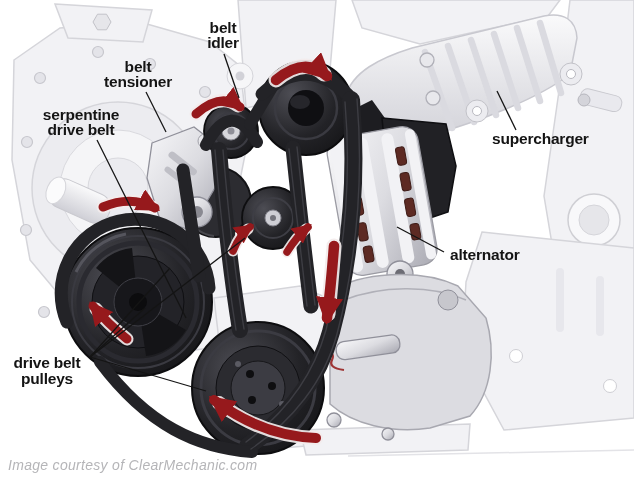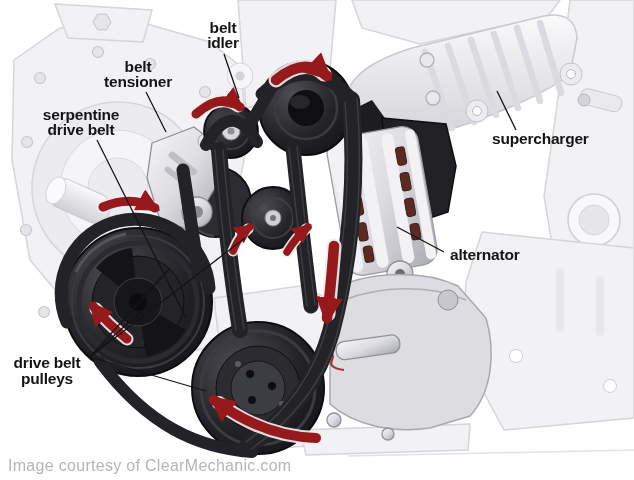--- a/index.html
+++ b/index.html
@@ -6,21 +6,21 @@
   body{background:var(--background,#ffffff);width:634px;height:480px;overflow:hidden;}
   .stage{position:relative;width:512px;height:480px;background:var(--background,#ffffff);}
   svg{display:block;}
   .lbl{font-family:"Liberation Sans",sans-serif;font-weight:bold;font-size:15.5px;
        fill:var(--label-text,#141414);letter-spacing:-0.2px;}
   .leader{stroke:var(--label-text,#222225);stroke-width:1.3;fill:none;}
   .arrow-main{stroke:var(--arrow-red,#96191c);fill:none;stroke-linecap:round;}
   .arrow-under{stroke:#f3ecec;fill:none;stroke-linecap:round;opacity:.92;}
   .vent{fill:var(--vent-maroon,#5d2a23);stroke:#3f1c17;stroke-width:1;}
   .caption{position:absolute;left:8px;top:457px;font-family:"Liberation Sans",sans-serif;
-           font-size:16px;letter-spacing:.3px;color:var(--caption-text,#b5b5b8);}
+           font-size:14px;letter-spacing:.3px;color:var(--caption-text,#b5b5b8);font-style:italic;}
   .bgshape{fill:#f2f2f5;stroke:#d5d5da;stroke-width:1.5;}
   .chrome{fill:url(#gChrome);stroke:#90909a;stroke-width:1.3;}
 </style>
 </head>
 <body>
 
 <div class="stage">
 <svg width="634" height="480" viewBox="0 0 634 480">
   <defs>
     <linearGradient id="gMetal" x1="0" y1="0" x2="0" y2="1">

